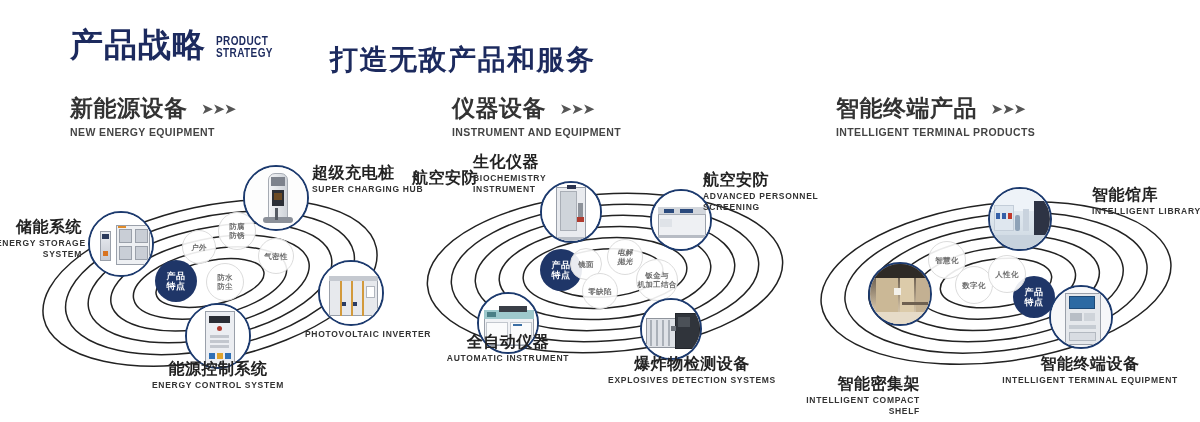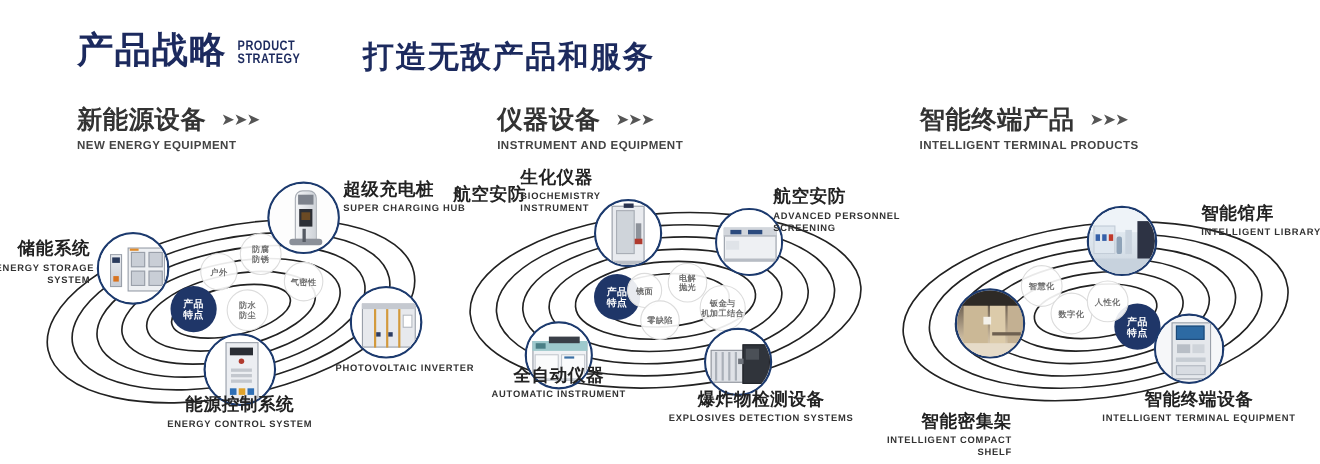--- a/index.html
+++ b/index.html
@@ -18,21 +18,21 @@
     letter-spacing: 1px; line-height: 1; white-space: nowrap;
   }
   .hdr-en {
     margin-left: 10px; margin-bottom: 2px;
     font-size: 12.5px; font-weight: 700; color: #1c2a5e;
     line-height: 12px; letter-spacing: 0.5px;
     transform: scaleX(0.80); transform-origin: left bottom;
   }
   .hdr-en div { white-space: nowrap; }
   .hdr-slogan {
-    position: absolute; left: 330px; top: 33px;
+    position: absolute; left: 330px; top: 41px;
     font-size: 28px; font-weight: 700; color: #1c2a5e;
     letter-spacing: 1.5px; white-space: nowrap;
   }
 
   
   .sec-title { position: absolute; }
   .sec-cn {
     font-size: 23px; font-weight: 700; color: #333333;
     letter-spacing: 0.5px; white-space: nowrap; line-height: 1.05;
     display: inline-block; vertical-align: middle; font-family: Liberation Serif, serif;
@@ -245,21 +245,21 @@
     </svg>
 
     <div class="feat-main" style="left:140px; top:94px; width:42px; height:42px;">
       <span>产品</span>
       <span>特点</span>
     </div>
 
     <div class="feat" style="left:170px; top:93px; width:32px; height:32px;text-align:right;">
       <span>镜面</span>
     </div>
-    <div class="feat" style="left:207px; top:84px; width:36px; height:36px;">
+    <div class="feat" style="left:207px; top:84px; width:36px; height:36px;font-style:italic;">
       <span>电解</span>
       <span>抛光</span>
     </div>
     <div class="feat" style="left:236px; top:104px; width:42px; height:42px;">
       <span>钣金与</span>
       <span>机加工结合</span>
     </div>
     <div class="feat" style="left:182px; top:118px; width:36px; height:36px;">
       <span>零缺陷</span>
     </div>

